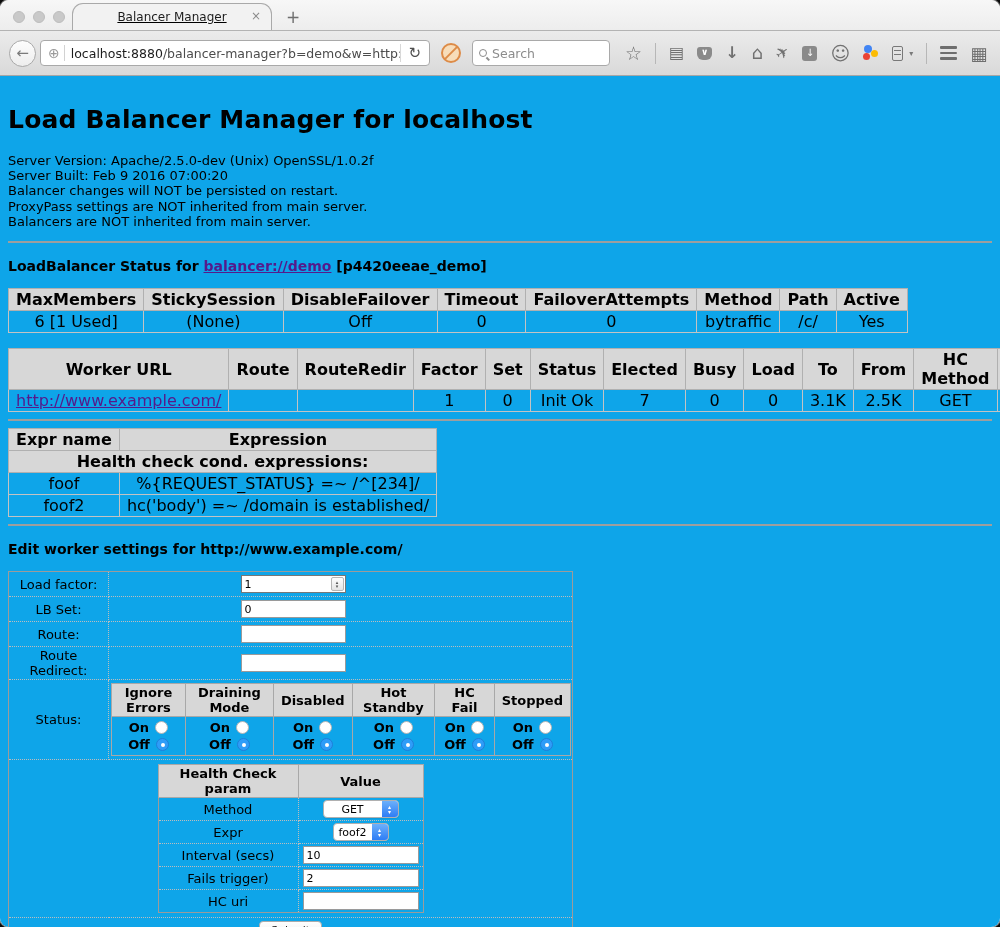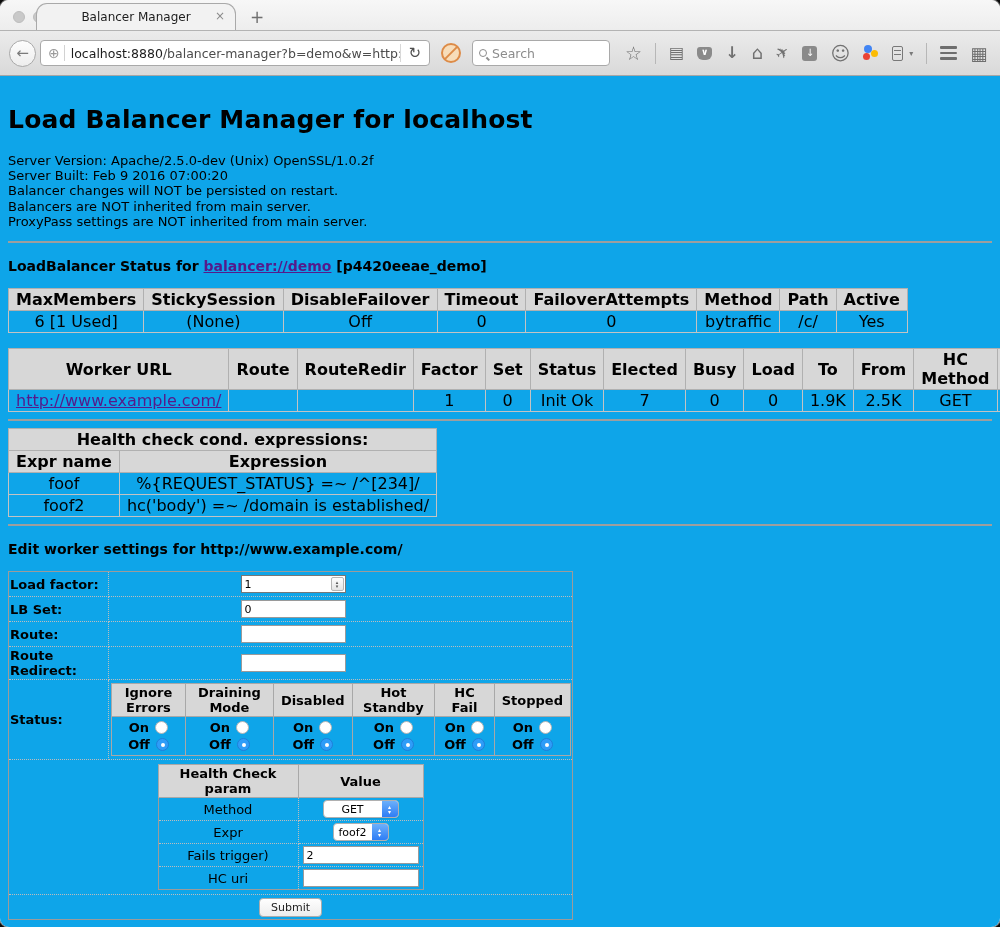--- a/index.html
+++ b/index.html
@@ -13,24 +13,24 @@
 
   
   .tabbar {
     height:31px; background:linear-gradient(#f7f7f7,#ededed);
     border-bottom:1px solid #b3b3b3; position:relative;
     display:flex; align-items:flex-end;
   }
   .traffic-lights { position:absolute; left:13px; top:11px; display:flex; gap:8px; }
   .tl { width:12px; height:12px; border-radius:50%; background:#c9c9c9; border:1px solid #bdbdbd; }
   .tab {
-    margin-left:36px; width:200px; height:27px;
+    margin-left:72px; width:200px; height:27px;
     border:1px solid #a9a9a9; border-bottom:none;
     border-radius:11px 11px 0 0; background:#f2f2f2;
-    display:flex; align-items:center; justify-content:center; position:relative;
+    display:flex; align-items:center; justify-content:center; position:relative;text-decoration:underline;
   }
   .tab-title { font-size:12px; color:#1d1d1d; }
   .tab-close { position:absolute; right:10px; top:5px; font-size:12px; color:#8a8a8a; cursor:default; }
   .new-tab { margin-left:14px; margin-bottom:4px; font-size:17px; color:#6f6f6f; line-height:18px; }
 
   .navbar {
     height:45px; background:linear-gradient(#ebebeb,#d9d9d9);
     border-bottom:1px solid #a6a6a6;
     display:flex; align-items:center; padding:0 9px; gap:7px;
   }
@@ -95,21 +95,21 @@
   table.tbl { border-collapse:collapse; border:1px solid #949494; font-size:16px; }
   table.tbl th { background:#d7d7d7; border:1px solid #b0b0b0; padding:1px 7px; font-weight:bold; text-align:center; }
   table.tbl td { border:1px solid #c3c3c3; padding:1px 7px; text-align:center; height:19px; }
   table.worker { width:984px; }
   table.worker td.url-cell { text-align:left; }
   table.expr td { border-top:1px dotted #c3c3c3; }
 
   
   table.formtbl { border-collapse:collapse; border:1px solid #9b9b9b; width:565px; font-size:13px; margin-top:1px; }
   table.formtbl > tbody > tr > td { border:1px dotted #bdbdbd; height:25px; }
-  td.flabel { width:100px; text-align:left;font-weight:bold; }
+  td.flabel { width:100px; text-align:center; }
   td.fval { text-align:center; }
   .shift-left { margin-right:95px; }
   input.txt { height:18px; width:105px; border:1px solid #9a9a9a; font:11px "DejaVu Sans", sans-serif; padding:0 3px; background:#fff; }
   .num-box { display:inline-flex; align-items:center; width:105px; height:18px; border:1px solid #777; background:#fff; vertical-align:middle; }
   .num-text { flex:1; font-size:11px; text-align:left; padding-left:3px; }
   .stepper { width:13px; height:14px; margin-right:1px; border:1px solid #b5b5b5; border-radius:2px;
     background:linear-gradient(#fefefe,#e4e4e4); color:#555; font-size:5px; line-height:4.5px;
     display:flex; flex-direction:column; align-items:center; justify-content:center; }
 
   table.statustbl { border-collapse:collapse; border:1px solid #9b9b9b; margin:2px 0 2px 1px; font-size:13px; }
@@ -197,22 +197,22 @@
     </div>
   </div>
 
   <div class="content">
     <h1 class="page-title">Load Balancer Manager for localhost</h1>
 
     <div class="server-info">
       <div>Server Version: Apache/2.5.0-dev (Unix) OpenSSL/1.0.2f</div>
       <div>Server Built: Feb 9 2016 07:00:20</div>
       <div>Balancer changes will NOT be persisted on restart.</div>
+      <div>ProxyPass settings are NOT inherited from main server.</div>
       <div>Balancers are NOT inherited from main server.</div>
-      <div>ProxyPass settings are NOT inherited from main server.</div>
     </div>
 
     <hr class="rule">
 
     <h3 class="sect"><span>LoadBalancer Status for </span><a href="#" class="vlink">balancer://demo</a><span> [p4420eeae_demo]</span></h3>
 
     <table class="tbl">
       <tbody>
           <tr>
         <th>MaxMembers</th>
@@ -260,42 +260,42 @@
       <tr>
         <td class="url-cell"><a href="#" class="vlink">http://www.example.com/</a></td>
         <td></td>
         <td></td>
         <td>1</td>
         <td>0</td>
         <td>Init Ok</td>
         <td>7</td>
         <td>0</td>
         <td>0</td>
-        <td>1.9K</td>
+        <td>3.1K</td>
         <td>2.5K</td>
         <td>GET</td>
         <td>10</td>
         <td>1 (0)</td>
         <td>2 (0)</td>
 
       </tr>
     </tbody>
       </table>
 
     <hr class="rule-thin">
 
     <table class="tbl expr">
       <tbody>
           <tr>
+        <th>Expr name</th>
+        <th>Expression</th>
+      </tr>
+      <tr>
             <th colspan="2">Health check cond. expressions:</th>
           </tr>
-      <tr>
-        <th>Expr name</th>
-        <th>Expression</th>
-      </tr>
       <tr>
         <td>foof</td>
         <td>%{REQUEST_STATUS} =~ /^[234]/</td>
       </tr>
       <tr>
         <td>foof2</td>
         <td>hc('body') =~ /domain is established/</td>
       </tr>
     </tbody>
       </table>
@@ -435,20 +435,24 @@
                 <span class="mac-select w-expr">
                   <span class="sel-text">foof2</span>
                   <span class="sel-btn">
                           <span>▴</span>
                           <span>▾</span>
                         </span>
                 </span>
               </td>
             </tr>
             <tr>
+              <td class="hclabel">Interval (secs)</td>
+              <td class="hcval"><input class="txt txt-wide" value="10" style=""></td>
+            </tr>
+            <tr>
               <td class="hclabel">Fails trigger)</td>
               <td class="hcval"><input class="txt txt-wide" value="2" style=""></td>
             </tr>
             <tr>
               <td class="hclabel">HC uri</td>
               <td class="hcval"><input class="txt txt-wide" value="" style=""></td>
             </tr>
           </tbody>
               </table>
         </td>

